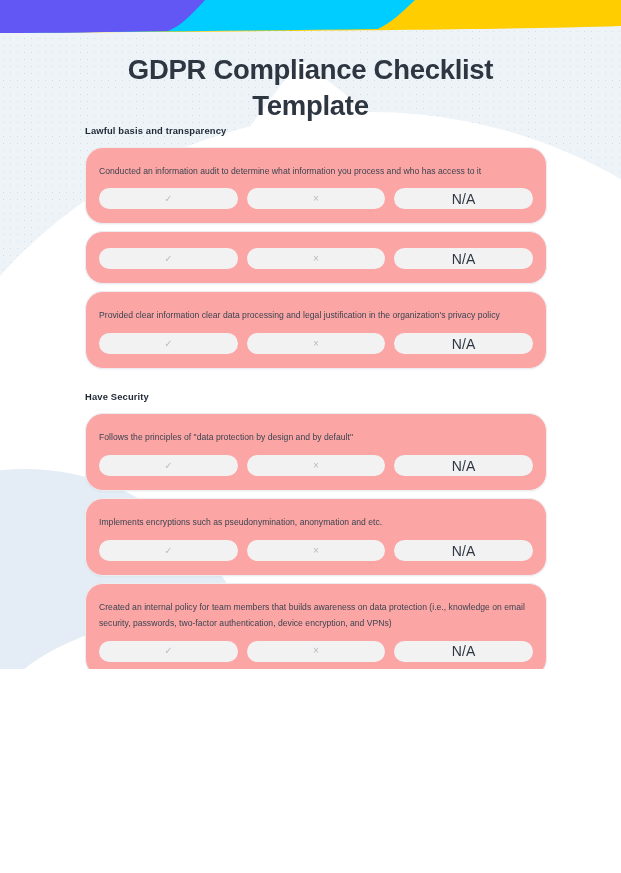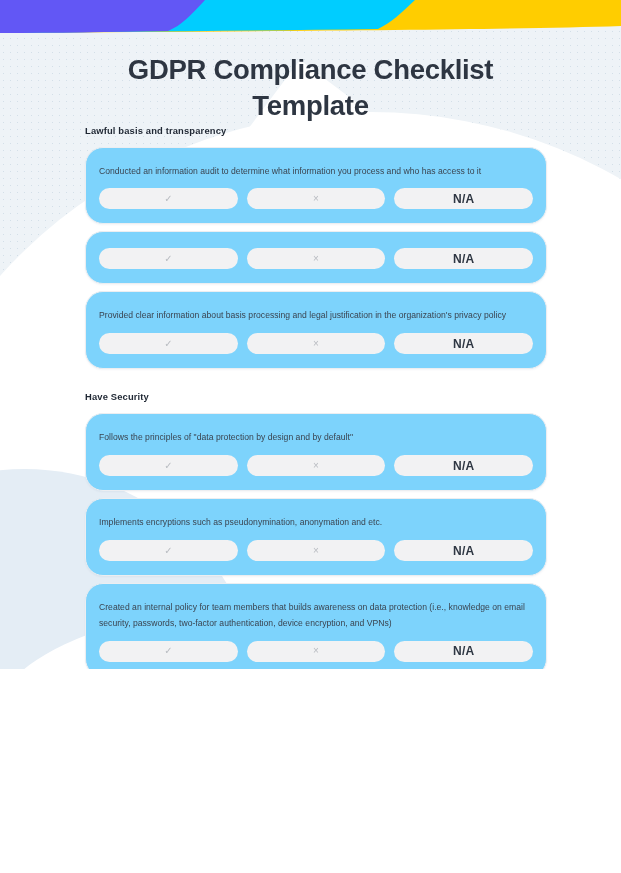--- a/index.html
+++ b/index.html
@@ -106,21 +106,21 @@
 
   .section + .section { margin-top: 22px; }
 
   .cards { display: block; }
 
   .card {
     position: relative;
     width: 462px;
     margin-left: 85px;
     margin-bottom: 7px;
-    background: #7dd3fc;
+    background: #fca5a5;
     border: 1px solid #eceef1;
     border-radius: 18px;
     box-shadow: 0 1px 2px rgba(40,60,90,0.05);
     padding: 16px 13px 14px 13px;
   }
 
   .card-text {
     color: #3a4450;
     font-size: 8.6px;
     line-height: 1.85;
@@ -145,22 +145,22 @@
 
   .answer-btn.yes span,
   .answer-btn.no span {
     color: #b9bcc1;
     font-size: 10px;
     line-height: 1;
   }
 
   .answer-btn.na span {
     color: #2f3743;
-    font-size: 12px;
-    font-weight: bold;
+    font-size: 14px;
+    font-weight: normal;
     letter-spacing: 0.2px;
     line-height: 1;
   }
 
   
   .footer {
     position: relative;
     z-index: 6;
     margin-top: 24px;
   }
@@ -241,21 +241,21 @@
               <button class="answer-btn no">
                   <span>×</span>
                 </button>
               <button class="answer-btn na">
                   <span>N/A</span>
                 </button>
             </div>
           </div>
 
           <div class="card">
-            <div class="card-text">Provided clear information about basis processing and legal justification in the organization's privacy policy</div>
+            <div class="card-text">Provided clear information clear data processing and legal justification in the organization's privacy policy</div>
             <div class="answers">
               <button class="answer-btn yes">
                   <span>✓</span>
                 </button>
               <button class="answer-btn no">
                   <span>×</span>
                 </button>
               <button class="answer-btn na">
                   <span>N/A</span>
                 </button>

